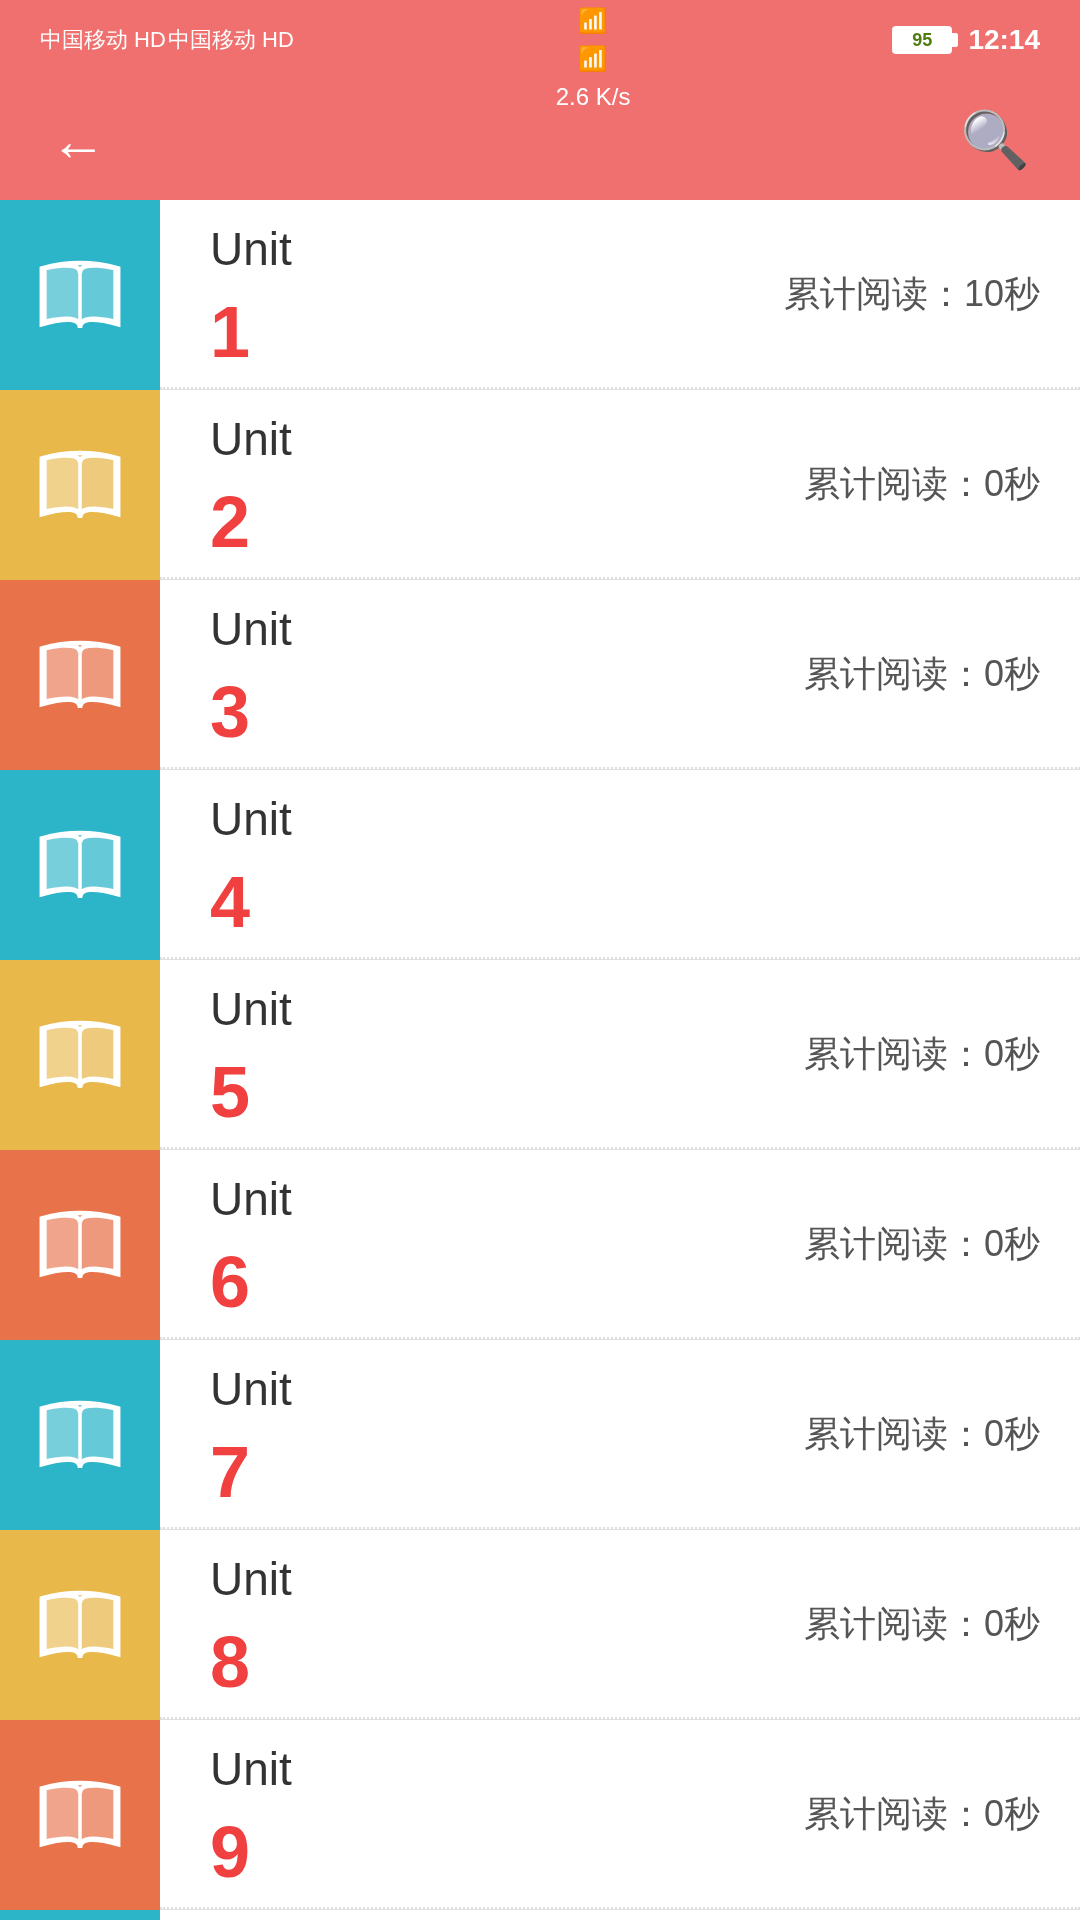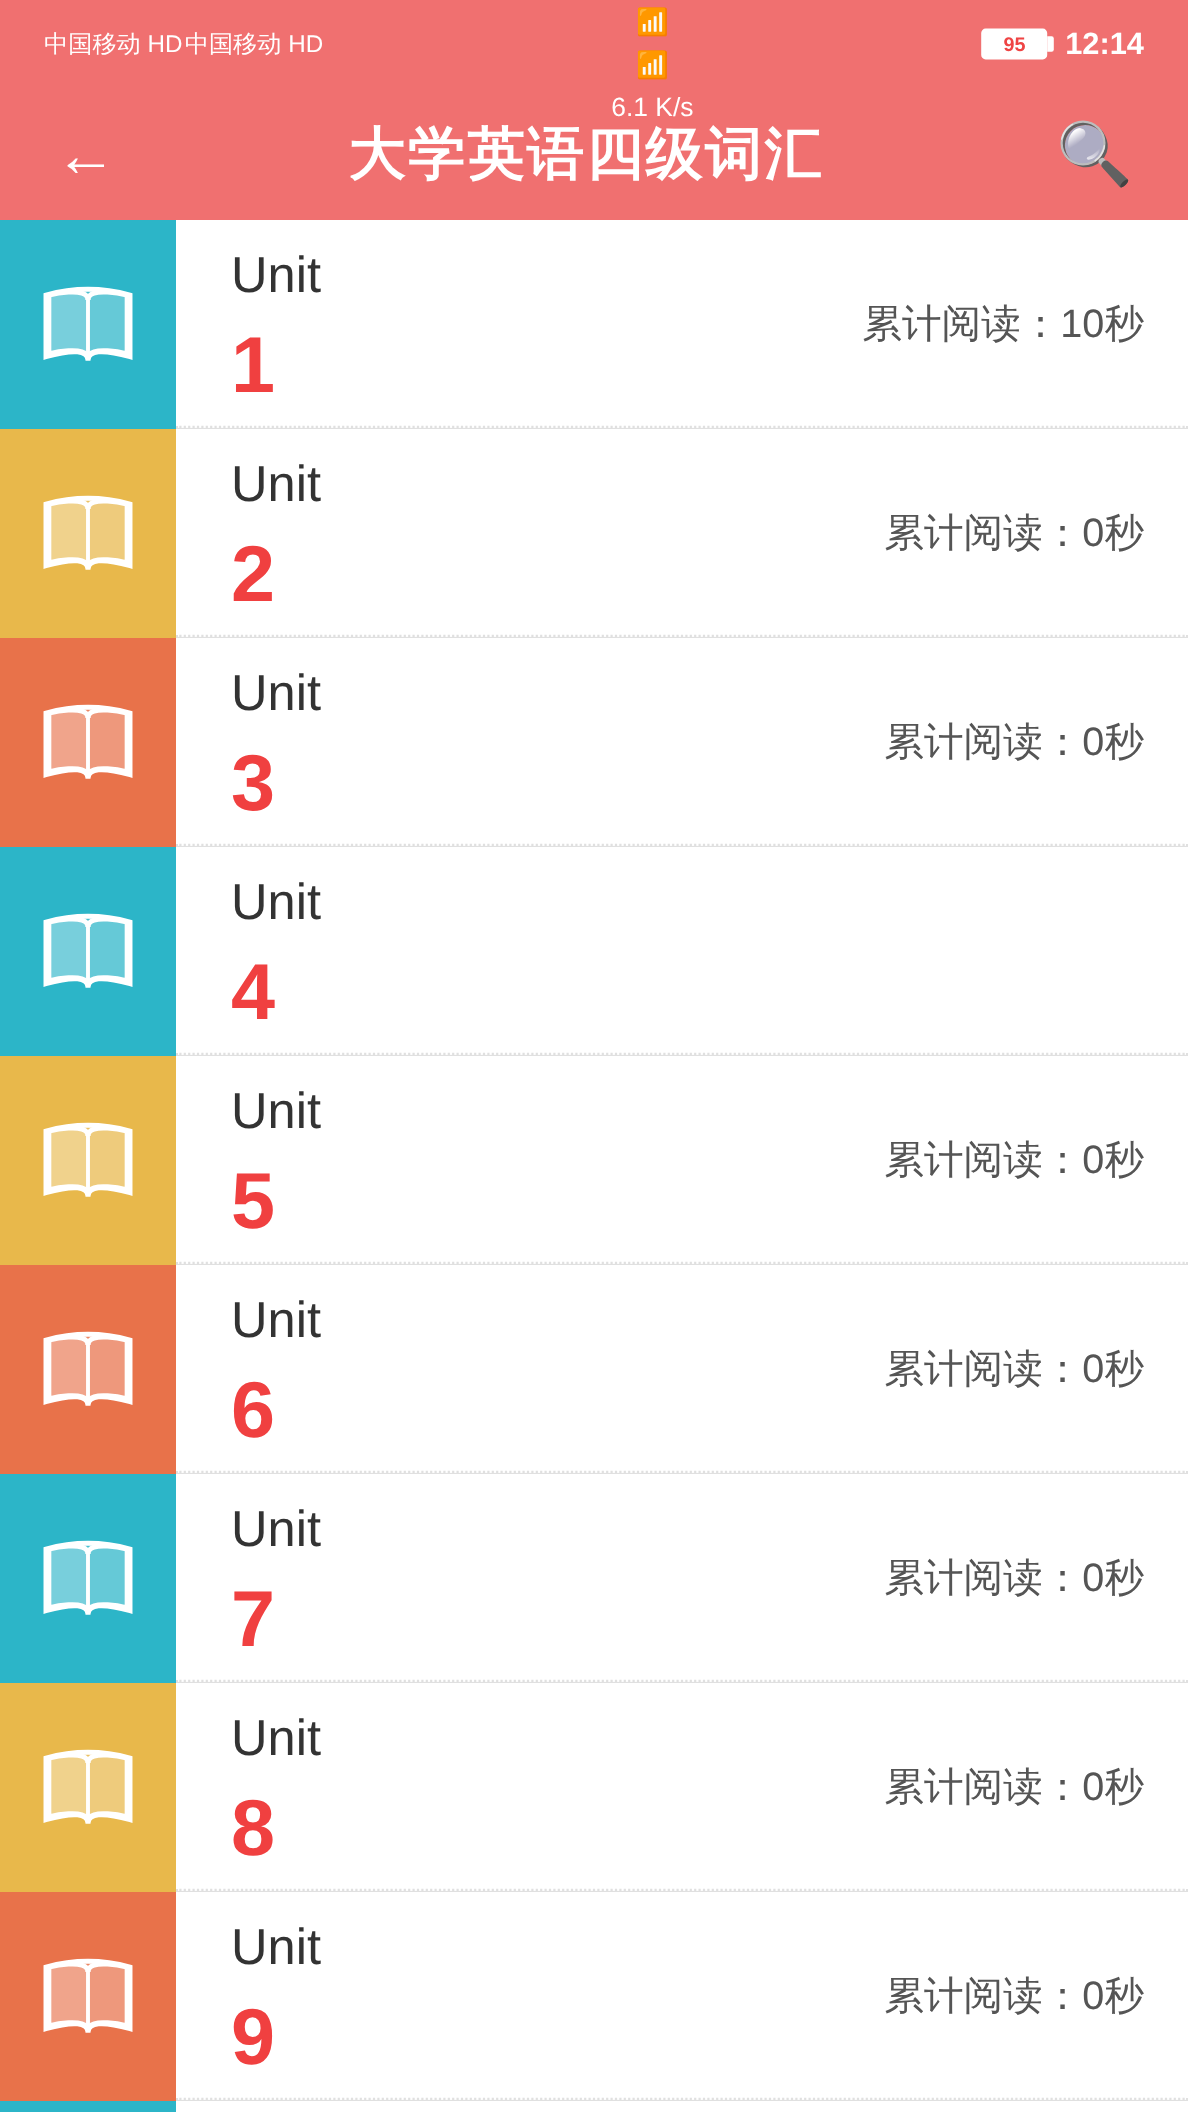--- a/index.html
+++ b/index.html
@@ -38,21 +38,21 @@
       font-weight: bold;
     }
     .battery-icon {
       display: inline-block;
       width: 60px;
       height: 28px;
       border: 3px solid white;
       border-radius: 4px;
       position: relative;
       background: white;
-      color: #ef4444;
+      color: #4d7c0f;
       font-size: 18px;
       text-align: center;
       line-height: 22px;
       font-weight: bold;
     }
     .battery-icon::after {
       content: '';
       position: absolute;
       right: -9px;
       top: 50%;
@@ -199,33 +199,32 @@
 
 <div class="status-bar">
   <div class="status-left">
     <span>中国移动 HD</span>
     <span>中国移动 HD</span>
   </div>
   <div style="display:flex;align-items:center;gap:10px;font-size:24px;flex-direction:column;">
     <span>46</span>
     <span>📶</span>
     <span>📶</span>
-    <span>6.1 K/s</span>
+    <span>2.6 K/s</span>
   </div>
   <div class="status-right">
     <div class="battery-icon">
       <span>95</span>
     </div>
     <span>12:14</span>
   </div>
 </div>
 
 <div class="navbar">
   <span class="nav-back">←</span>
-  <span class="navbar-title">大学英语四级词汇</span>
   <span class="navbar-icon">🔍</span>
 </div>
 
 <div class="content-wrapper">
   <div class="scrollbar-track">
     <div class="scrollbar-thumb"></div>
   </div>
 
   <div class="unit-list" id="unit-list">
 

